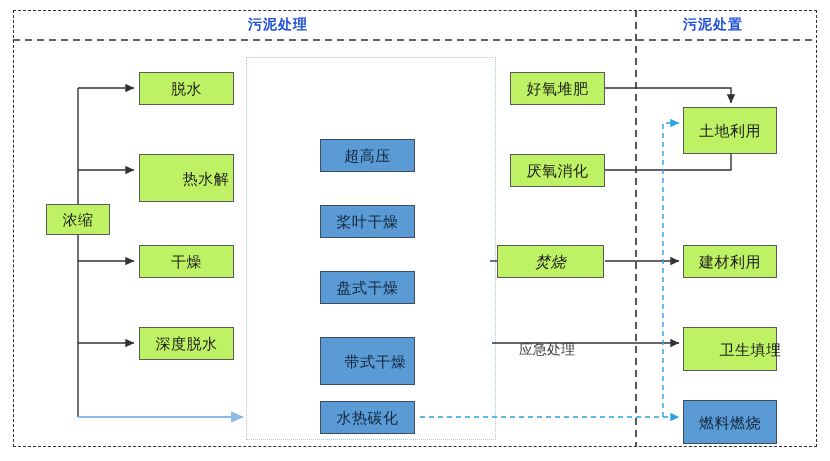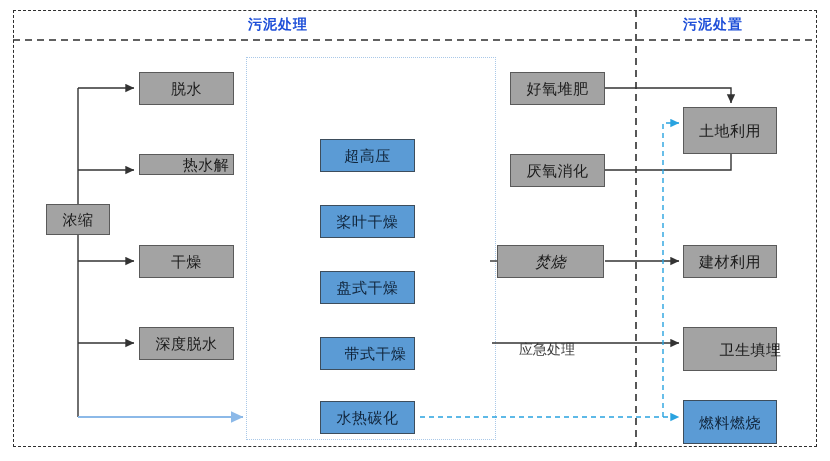--- a/index.html
+++ b/index.html
@@ -32,21 +32,21 @@
     align-items: center;
     justify-content: center;
     font-size: 15px;
     line-height: 1;
     letter-spacing: 0.5px;
     color: #1a1a1a;
     white-space: nowrap;
     user-select: none;
   }
   .node.plain {
-    background: #a3a3a3;
+    background: #bef264;
     border: 1px solid #5a5a5a;
   }
   .node.blue {
     background: #5b9bd5;
     border: 1.4px solid #3d4d5c;
     color: #10243a;
   }
   .zone-title {
     position: absolute;
     font-size: 14px;
@@ -130,28 +130,28 @@
     <path d="M420,417 L679,417" fill="none" stroke="#29a3e0" stroke-width="1.4" stroke-dasharray="5 4" marker-end="url(#ah-cyan)"></path>
     <path d="M663,417 L663,123 L679,123" fill="none" stroke="#29a3e0" stroke-width="1.4" stroke-dasharray="5 4" marker-end="url(#ah-cyan)"></path>
   </svg>
 
   <div class="zone-title" style="left:248px; top:16px;">污泥处理</div>
   <div class="zone-title" style="left:683px; top:16px;">污泥处置</div>
 
   <div class="node plain" style="left:46px; top:204px; width:64px; height:31px;">浓缩</div>
 
   <div class="node plain" style="left:139px; top:72px; width:95px; height:33px;">脱水</div>
-  <div class="node plain" style="left:139px; top:154px; width:95px; height:21px;padding-left:39px;">热水解</div>
+  <div class="node plain" style="left:139px; top:154px; width:95px; height:48px;padding-left:39px;">热水解</div>
   <div class="node plain" style="left:139px; top:245px; width:95px; height:33px;">干燥</div>
   <div class="node plain" style="left:139px; top:327px; width:95px; height:33px;">深度脱水</div>
 
   <div class="node blue" style="left:320px; top:139px; width:95px; height:33px;">超高压</div>
   <div class="node blue" style="left:320px; top:205px; width:95px; height:33px;">桨叶干燥</div>
   <div class="node blue" style="left:320px; top:271px; width:95px; height:33px;">盘式干燥</div>
-  <div class="node blue" style="left:320px; top:337px; width:95px; height:33px;padding-left:16px;">带式干燥</div>
+  <div class="node blue" style="left:320px; top:337px; width:95px; height:48px;padding-left:16px;">带式干燥</div>
   <div class="node blue" style="left:320px; top:401px; width:95px; height:33px;">水热碳化</div>
 
   <div class="node plain" style="left:510px; top:72px; width:95px; height:33px;">好氧堆肥</div>
   <div class="node plain" style="left:510px; top:154px; width:95px; height:33px;">厌氧消化</div>
   <div class="node plain" style="left:497px; top:245px; width:107px; height:33px;font-style:italic;">焚烧</div>
 
   <div class="node plain" style="left:683px; top:107px; width:94px; height:47px;">土地利用</div>
   <div class="node plain" style="left:683px; top:245px; width:94px; height:33px;">建材利用</div>
   <div class="node plain" style="left:683px; top:327px; width:94px; height:44px;padding-left:41px;">卫生填埋</div>
   <div class="node blue" style="left:683px; top:400px; width:94px; height:44px;">燃料燃烧</div>

